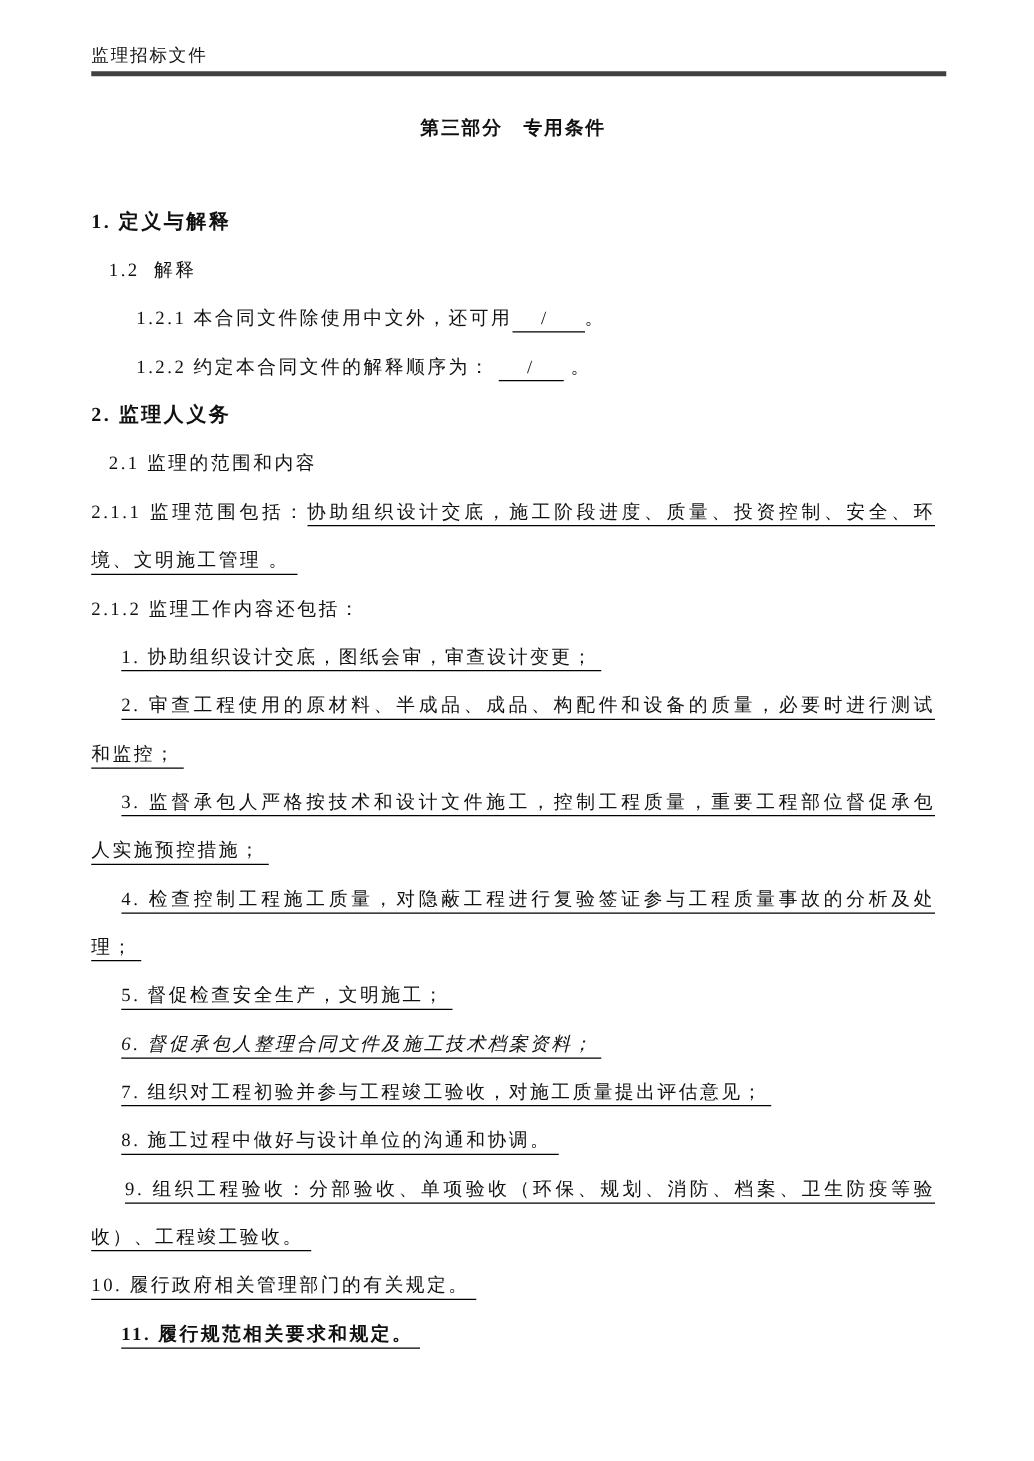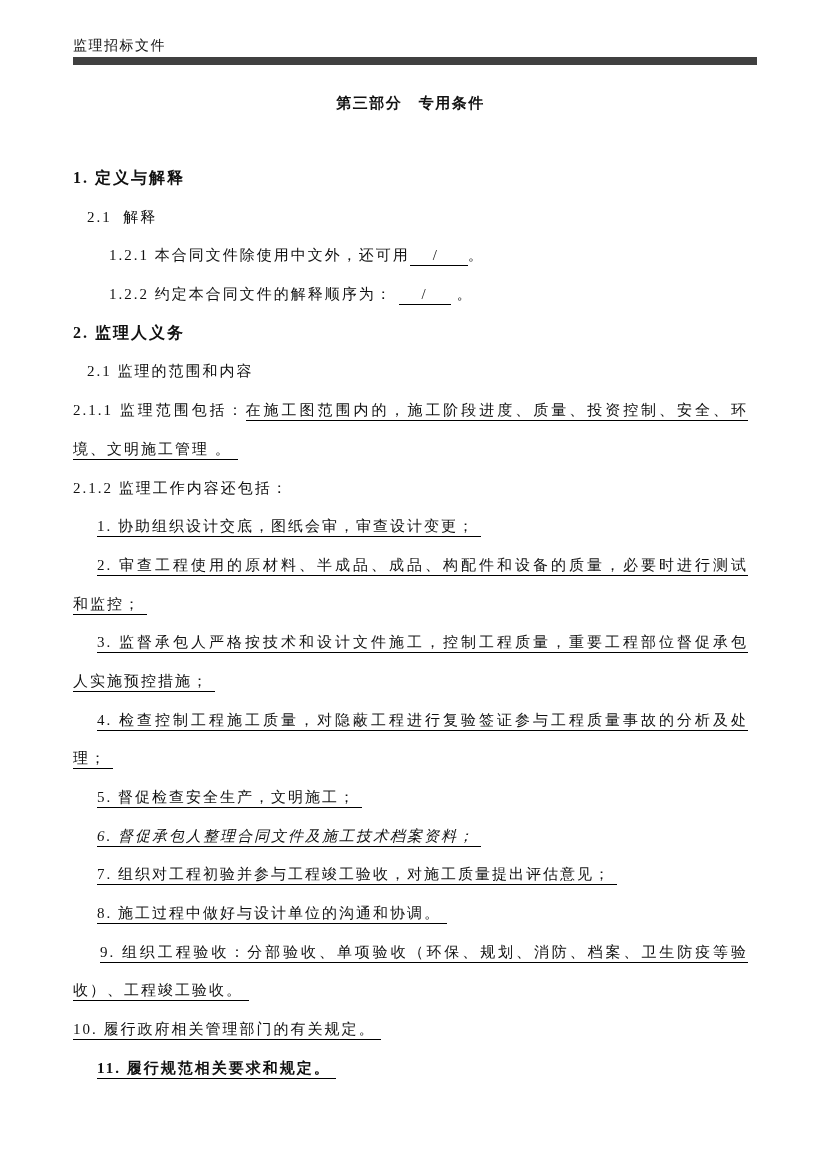--- a/index.html
+++ b/index.html
@@ -14,21 +14,21 @@
   }
   .page-header {
     position: absolute;
     left: 73px;
     top: 38px;
     width: 684px;
     font-size: 14px;
     line-height: 16px;
     letter-spacing: 1.5px;
     padding-bottom: 3px;
-    border-bottom: 8px solid #404040;
+    border-bottom: 4px solid #404040;
     white-space: pre;
   }
   .page-title {
     position: absolute;
     left: 73px;
     top: 91px;
     width: 675px;
     text-align: center;
     font-size: 15px;
     font-weight: 700;
@@ -66,26 +66,26 @@
   }
 </style>
 </head>
 <body>
 
 <div class="page">
   <div class="page-header">监理招标文件</div>
   <div class="page-title">第三部分　专用条件</div>
   <div class="doc-body">
       <div class="line bold"><span>1. 定义与解释</span></div>
-      <div class="line" style="margin-left: 14px;"><span>2.1  解释</span></div>
+      <div class="line" style="margin-left: 14px;"><span>1.2  解释</span></div>
       <div class="line" style="margin-left: 36px;"><span>1.2.1 本合同文件除使用中文外，还可用</span><span class="u">&nbsp;&nbsp;&nbsp;&nbsp;/&nbsp;&nbsp;&nbsp;&nbsp;&nbsp;</span><span>。</span></div>
       <div class="line" style="margin-left: 36px;"><span>1.2.2 约定本合同文件的解释顺序为：&nbsp;</span><span class="u">&nbsp;&nbsp;&nbsp;&nbsp;/&nbsp;&nbsp;&nbsp;&nbsp;</span><span>&nbsp;。</span></div>
       <div class="line bold"><span>2. 监理人义务</span></div>
       <div class="line" style="margin-left: 14px;"><span>2.1 监理的范围和内容</span></div>
-      <div class="line fill"><span>2.1.1 监理范围包括：</span><span class="u">在施工图范围内的，施工阶段进度、质量、投资控制、安全、环</span></div>
+      <div class="line fill"><span>2.1.1 监理范围包括：</span><span class="u">协助组织设计交底，施工阶段进度、质量、投资控制、安全、环</span></div>
       <div class="line"><span class="u">境、文明施工管理 。&nbsp;</span></div>
       <div class="line"><span>2.1.2 监理工作内容还包括：</span></div>
       <div class="line" style="margin-left: 24px;"><span class="u">1. 协助组织设计交底，图纸会审，审查设计变更；&nbsp;</span></div>
       <div class="line fill" style="margin-left: 24px;"><span class="u">2. 审查工程使用的原材料、半成品、成品、构配件和设备的质量，必要时进行测试</span></div>
       <div class="line"><span class="u">和监控；&nbsp;</span></div>
       <div class="line fill" style="margin-left: 24px;"><span class="u">3. 监督承包人严格按技术和设计文件施工，控制工程质量，重要工程部位督促承包</span></div>
       <div class="line"><span class="u">人实施预控措施；&nbsp;</span></div>
       <div class="line fill" style="margin-left: 24px;"><span class="u">4. 检查控制工程施工质量，对隐蔽工程进行复验签证参与工程质量事故的分析及处</span></div>
       <div class="line"><span class="u">理；&nbsp;</span></div>
       <div class="line" style="margin-left: 24px;"><span class="u">5. 督促检查安全生产，文明施工；&nbsp;</span></div>

